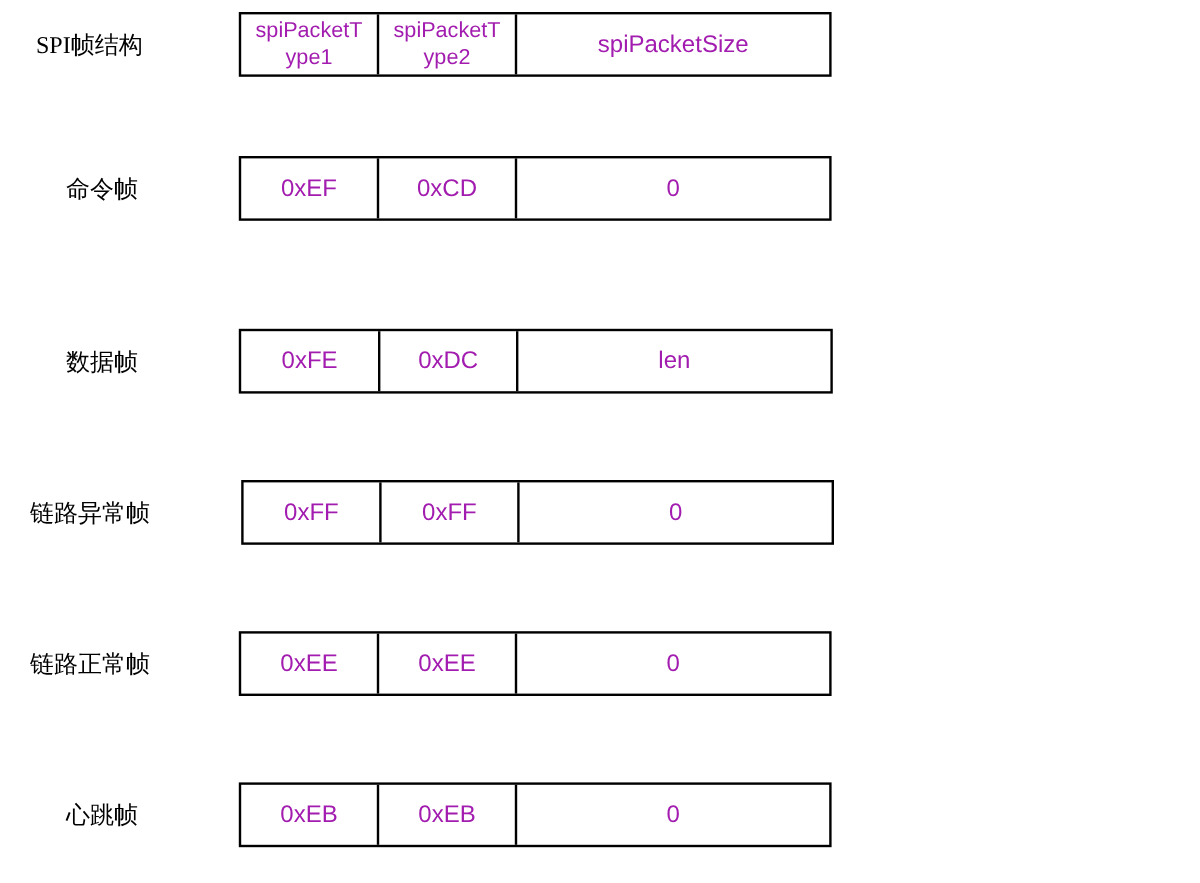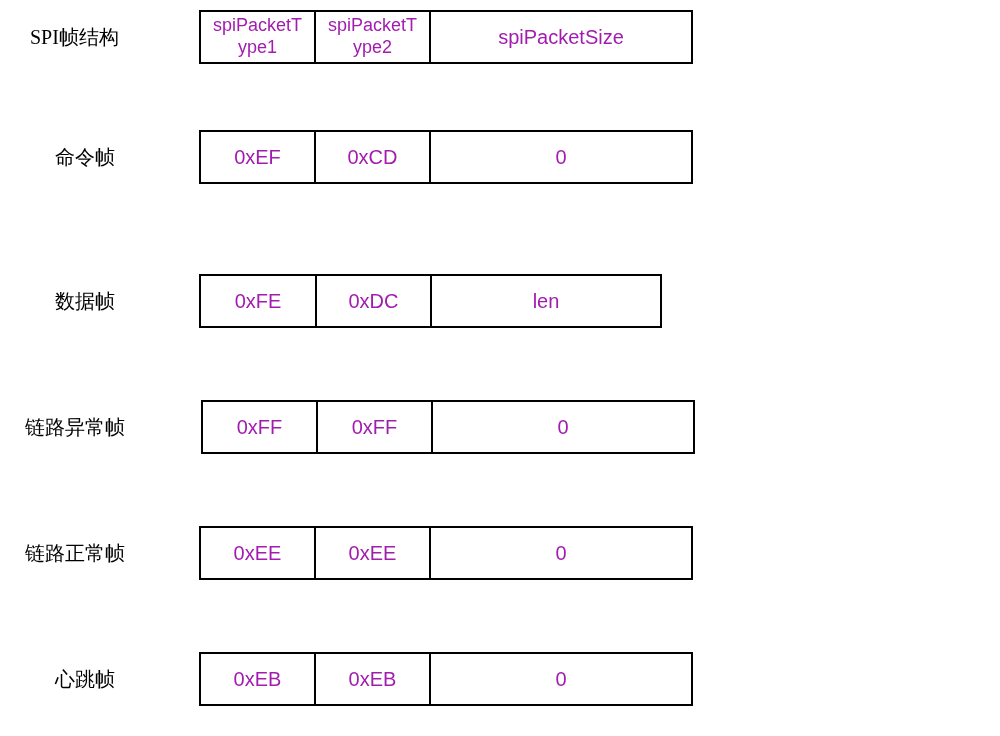--- a/index.html
+++ b/index.html
@@ -79,21 +79,21 @@
     <div class="cell" style="width:115px;">0xCD</div>
     <div class="cell" style="width:260px;">0</div>
   </div>
 </div>
 
 <div class="row" style="top:272px;">
   <div class="label" style="left:55px; top:16px;">数据帧</div>
   <div class="frame" style="left:199px;">
     <div class="cell" style="width:116px;">0xFE</div>
     <div class="cell" style="width:115px;">0xDC</div>
-    <div class="cell" style="width:228px;">len</div>
+    <div class="cell" style="width:260px;">len</div>
   </div>
 </div>
 
 <div class="row" style="top:398px;">
   <div class="label" style="left:25px; top:16px;">链路异常帧</div>
   <div class="frame" style="left:201px;">
     <div class="cell" style="width:115px;">0xFF</div>
     <div class="cell" style="width:115px;">0xFF</div>
     <div class="cell" style="width:260px;">0</div>
   </div>

